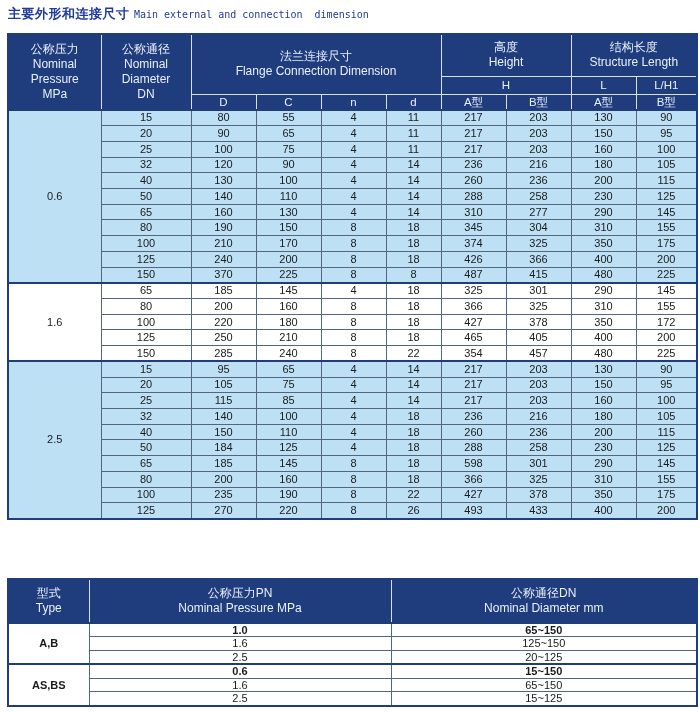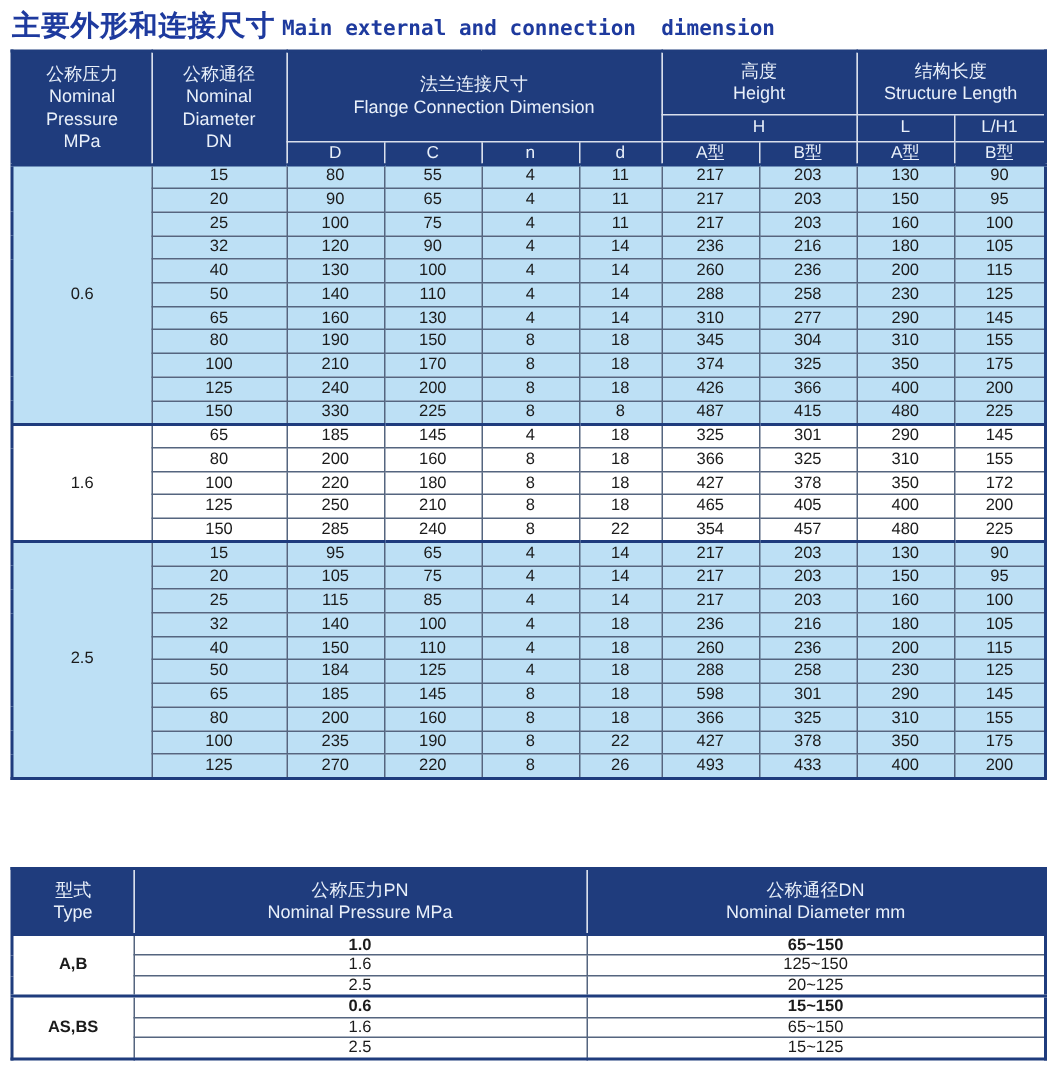--- a/index.html
+++ b/index.html
@@ -3,22 +3,22 @@
 <meta charset="utf-8">
 <style>
   html,body { margin:0; padding:0; }
   body {
     width:700px; height:712px; position:relative;
     background:#ffffff;
     font-family:"Liberation Sans", sans-serif;
     -webkit-font-smoothing:antialiased;
   }
   .page-title { position:absolute; top:4px; left:8px; white-space:nowrap; }
-  .page-title .zh { font-weight:bold; font-size:19px; color:#1e3a9e; letter-spacing:0.5px; }
-  .page-title .en { font-family:"DejaVu Sans Mono", monospace; font-size:14px; color:#1e3a9e; white-space:pre;font-weight:bold; }
+  .page-title .zh { font-weight:bold; font-size:13px; color:#1e3a9e; letter-spacing:0.5px; }
+  .page-title .en { font-family:"DejaVu Sans Mono", monospace; font-size:10px; color:#1e3a9e; white-space:pre; }
 
   table { border-collapse:collapse; table-layout:fixed; }
   .tbl { position:absolute; left:7px; width:689px; border:2px solid #1f3c7d; }
   .main-tbl { top:33px; }
   .type-tbl { top:578px; }
 
   th {
     background:#1f3c7d; color:#e9f0fa;
     border:1px solid #d9dfec;
     font-weight:normal; font-size:12px; line-height:1.25;
@@ -207,21 +207,21 @@
         <td>200</td>
         <td>8</td>
         <td>18</td>
         <td>426</td>
         <td>366</td>
         <td>400</td>
         <td>200</td>
       </tr>
       <tr class="shaded">
         <td>150</td>
-        <td>330</td>
+        <td>370</td>
         <td>225</td>
         <td>8</td>
         <td>8</td>
         <td>487</td>
         <td>415</td>
         <td>480</td>
         <td>225</td>
       </tr>
       <tr class=" section-start">
         <td rowspan="5">1.6</td>

